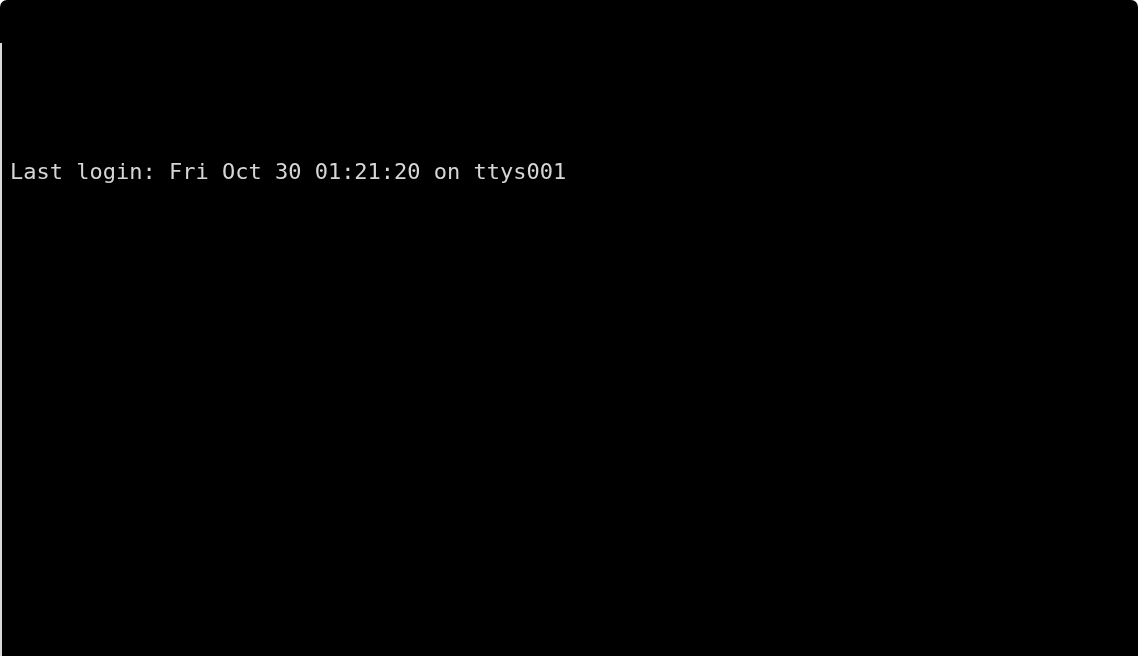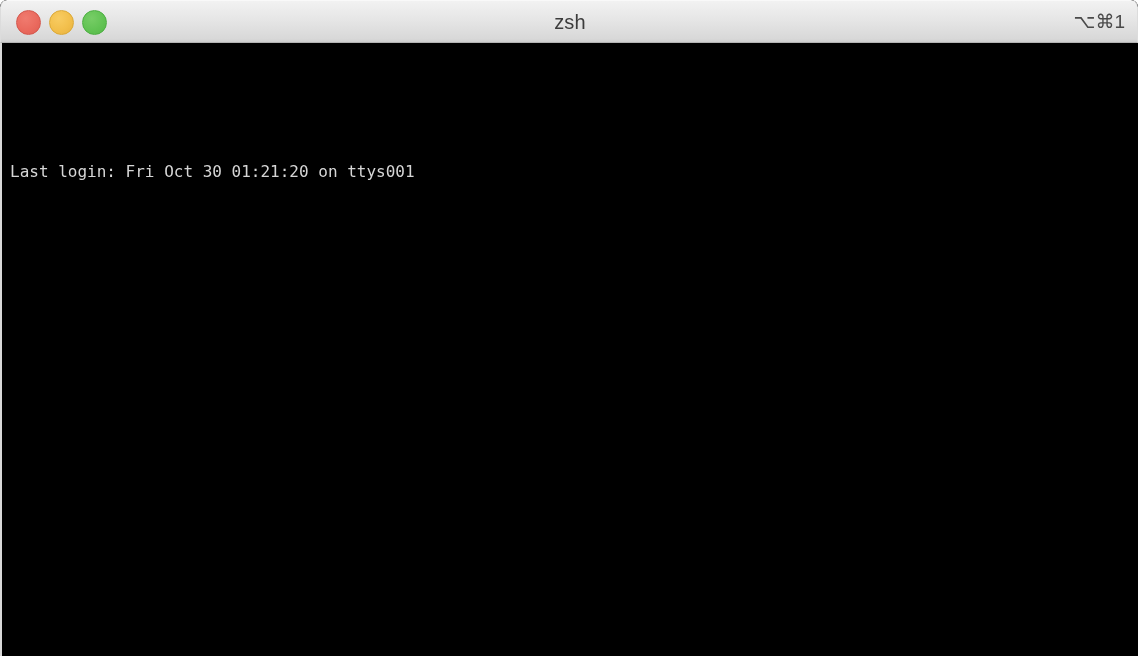--- a/index.html
+++ b/index.html
@@ -115,21 +115,21 @@
     box-sizing: border-box;
     overflow: hidden;
   }
 
   .screen {
     position: absolute;
     left: 8px;
     top: 10px;
     right: 0;
     font-family: "DejaVu Sans Mono", "Liberation Mono", monospace;
-    font-size: 16px;
+    font-size: 22px;
     line-height: 34px;
     color: #d6d6d6;
     white-space: pre;
     letter-spacing: 0px;
   }
 
   .line {
     height: 34px;
     white-space: pre;
     display: block;
@@ -150,32 +150,20 @@
     width: 13px;
     height: 30px;
     background: #c9c9c9;
   }
 </style>
 </head>
 <body>
 
 <div class="terminal-window">
 
-  <div class="titlebar">
-
-    <div class="traffic-lights">
-      <span class="light light-close"></span>
-      <span class="light light-minimize"></span>
-      <span class="light light-zoom"></span>
-    </div>
-
-    <div class="window-title">zsh</div>
-
-    <div class="shortcut-badge">⌥⌘1</div>
-  </div>
 
   <div class="terminal-body">
     <div class="screen">
 
       <span class="line">Last login: Fri Oct 30 01:21:20 on ttys001</span>
 
 
     </div>
   </div>
 

